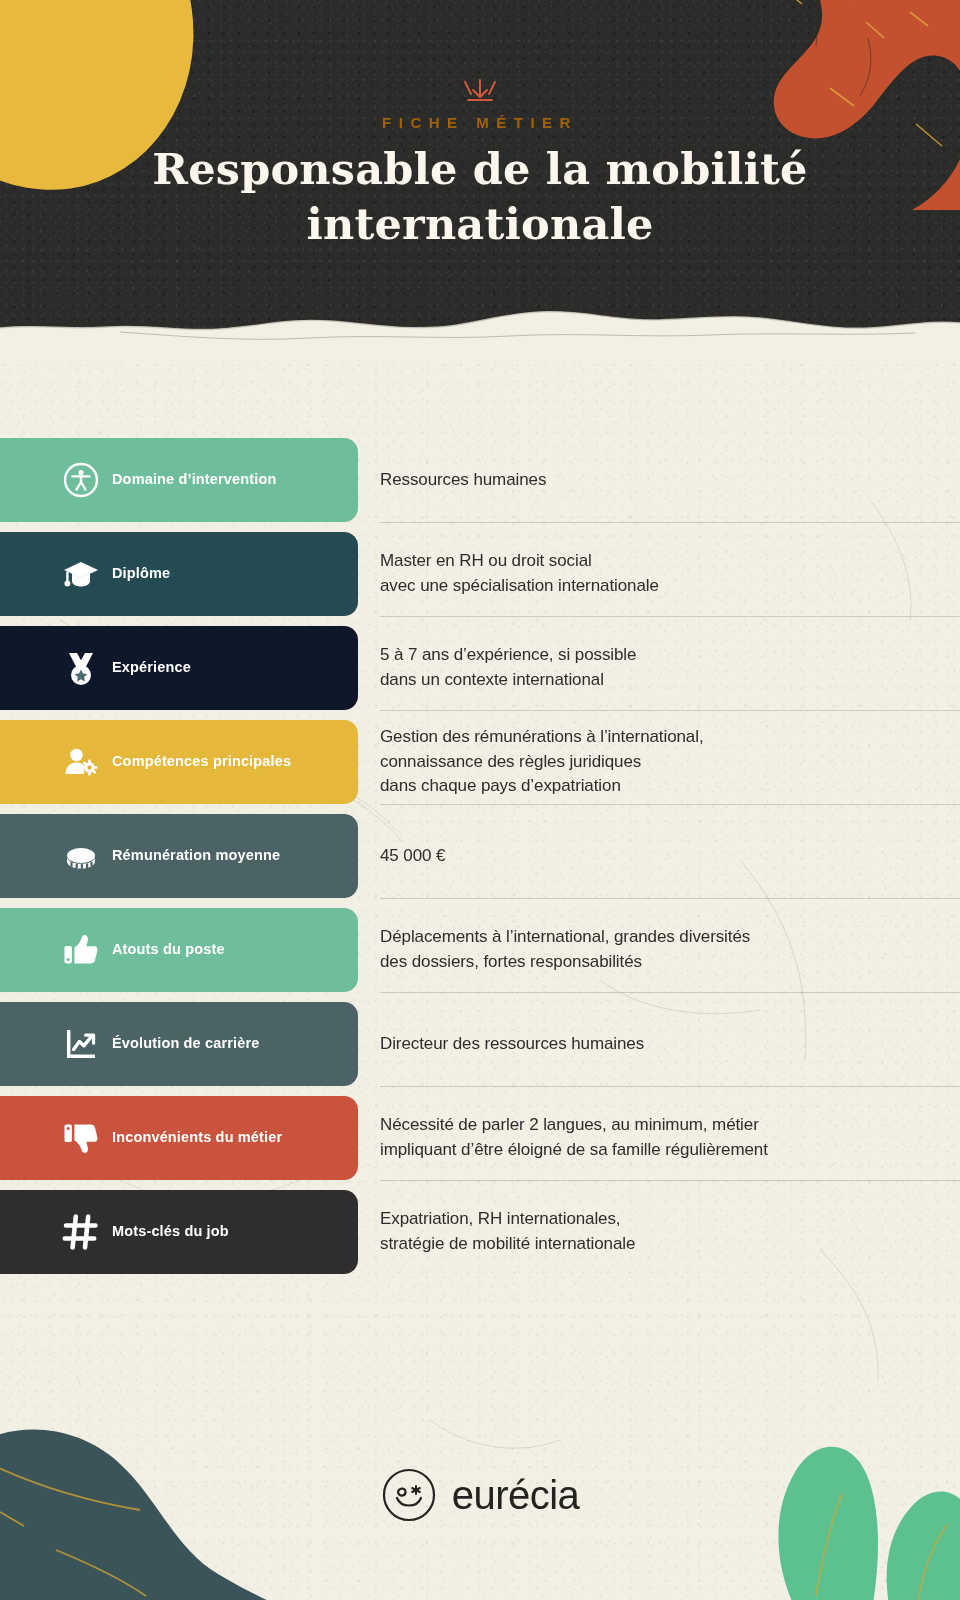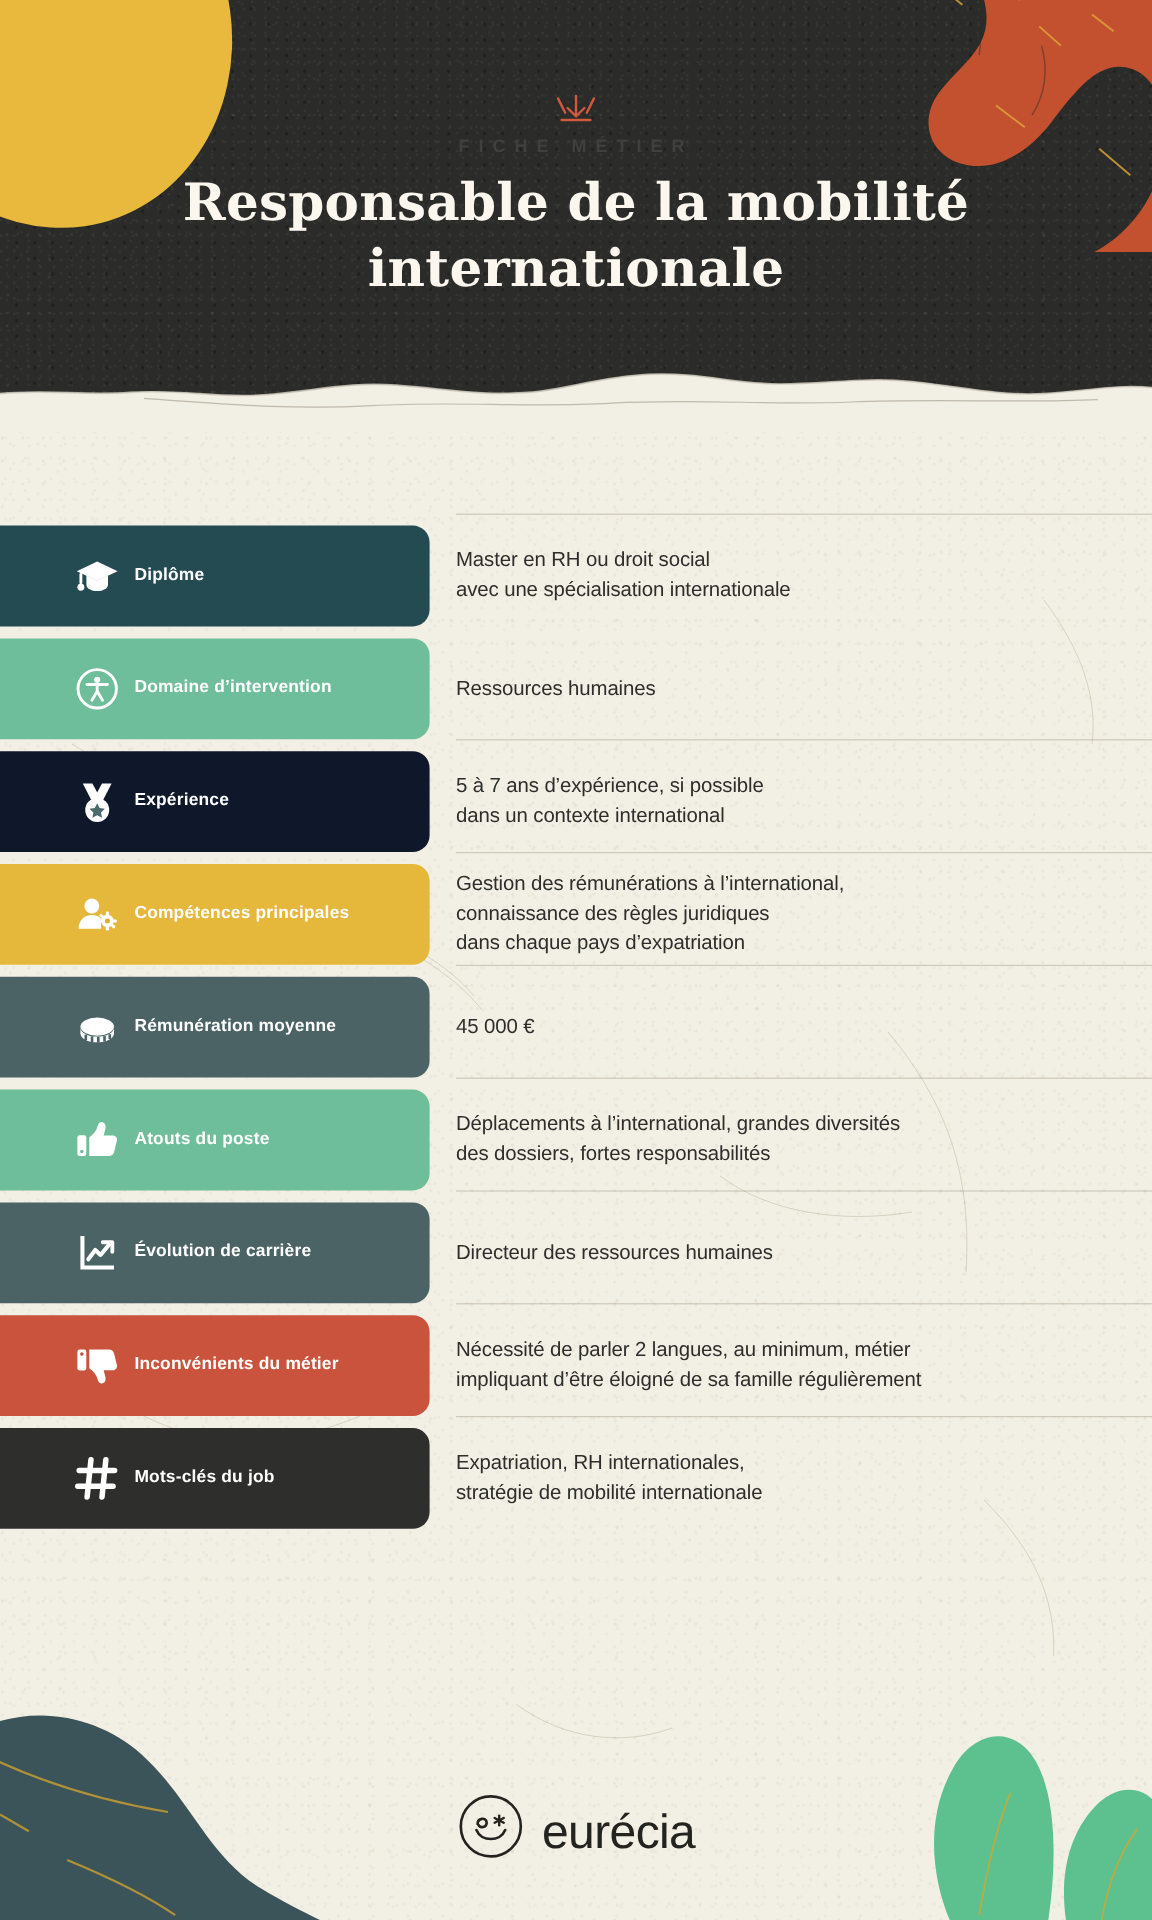--- a/index.html
+++ b/index.html
@@ -51,21 +51,21 @@
     position:absolute;left:-96px;top:-120px;width:290px;height:310px;
     background:#E8B93C;
     border-radius:56% 44% 50% 50% / 52% 48% 52% 48%;
     transform:rotate(-8deg);
   }
   .blob-red{position:absolute;right:-10px;top:-40px;width:300px;height:250px;}
 
   .header-kicker-arrow{position:absolute;left:50%;top:78px;transform:translateX(-50%);}
   .header-kicker{
     position:absolute;left:0;right:0;top:114px;text-align:center;
-    color:#404040;font-size:15px;font-weight:700;letter-spacing:7.5px;
+    color:#a16207;font-size:15px;font-weight:700;letter-spacing:7.5px;
     font-family:"Liberation Sans", sans-serif;
   }
   .header-title{
     position:absolute;left:120px;right:120px;top:142px;text-align:center;
     color:#FBF7EE;font-family:"DejaVu Serif", serif;
     font-size:43px;line-height:1.28;font-weight:700;letter-spacing:.2px;
   }
   .torn{position:absolute;left:0;bottom:-2px;width:960px;height:56px;}
 
   
@@ -91,21 +91,21 @@
     white-space:pre-line;
   }
   .rule{
     position:absolute;left:380px;right:0px;top:-10px;height:1px;
     background:rgba(140,133,112,.36);
   }
 
   
   .footer{
     position:absolute;left:0;top:1440px;width:960px;height:110px;z-index:7;
-    display:flex;align-items:flex-end;justify-content:center;gap:15px;
+    display:flex;align-items:center;justify-content:center;gap:15px;
   }
   .logo-word{
     font-family:"Liberation Sans", sans-serif;
     font-size:40px;color:#23231F;letter-spacing:-.5px;font-weight:400;
     position:relative;
   }
   .blob-bl{position:absolute;left:-40px;bottom:-30px;width:330px;height:230px;z-index:3;}
   .blob-br{position:absolute;right:-20px;bottom:-10px;width:290px;height:190px;z-index:3;}
 </style>
 </head>
@@ -180,49 +180,49 @@
                C470 19 500 8 540 6 C584 4 610 14 650 14
                C690 14 720 8 760 12 C800 16 830 24 870 22
                C905 20 930 14 960 17" fill="none" stroke="#cfcabc" stroke-width="1.4" opacity="0.85"></path>
       <path d="M120 26 C180 30 240 36 310 32 C380 28 440 34 510 30
                C580 26 640 32 710 29 C780 26 850 30 915 27" fill="none" stroke="#a9a494" stroke-width="1" opacity="0.7"></path>
     </svg>
   </div>
 
   <div class="rows" id="rows">
       <div class="row">
+
+    <div class="pill" style="background:#6FBE9B">
+      <span class="pill-icon">
+            <svg width="40" height="40" viewBox="0 0 40 40" fill="#fff">
+              <circle cx="20" cy="20" r="16" fill="none" stroke="#fff" stroke-width="2.4"></circle>
+        <circle cx="20" cy="12.5" r="2.6"></circle>
+        <path d="M11.5 16.4 L28.5 16.4" stroke="#fff" stroke-width="2.4" stroke-linecap="round"></path>
+        <path d="M20 16.4 L20 22 L15.6 29.5 M20 22 L24.4 29.5" stroke="#fff" stroke-width="2.4" fill="none" stroke-linecap="round"></path>
+            </svg>
+          </span>
+      <span class="pill-label">Domaine d’intervention</span>
+    </div>
+    <div class="row-value">Ressources humaines</div>
+  </div>
+      <div class="row">
     <div class="rule"></div>
     <div class="pill" style="background:#254B52">
       <span class="pill-icon">
             <svg width="40" height="40" viewBox="0 0 40 40" fill="#fff">
               <path d="M20 8 L37 16 L20 24 L3 16 Z"></path>
         <path d="M11 19.5 L11 27 C11 30.4 15.2 32.5 20 32.5 C24.8 32.5 29 30.4 29 27 L29 19.5 L20 23.8 Z"></path>
         <rect x="5.2" y="17.6" width="2.4" height="9.5" rx="1.2"></rect>
         <circle cx="6.4" cy="29.4" r="2.9"></circle>
             </svg>
           </span>
       <span class="pill-label">Diplôme</span>
     </div>
     <div class="row-value">Master en RH ou droit social
 avec une spécialisation internationale</div>
-  </div>
-      <div class="row">
-
-    <div class="pill" style="background:#6FBE9B">
-      <span class="pill-icon">
-            <svg width="40" height="40" viewBox="0 0 40 40" fill="#fff">
-              <circle cx="20" cy="20" r="16" fill="none" stroke="#fff" stroke-width="2.4"></circle>
-        <circle cx="20" cy="12.5" r="2.6"></circle>
-        <path d="M11.5 16.4 L28.5 16.4" stroke="#fff" stroke-width="2.4" stroke-linecap="round"></path>
-        <path d="M20 16.4 L20 22 L15.6 29.5 M20 22 L24.4 29.5" stroke="#fff" stroke-width="2.4" fill="none" stroke-linecap="round"></path>
-            </svg>
-          </span>
-      <span class="pill-label">Domaine d’intervention</span>
-    </div>
-    <div class="row-value">Ressources humaines</div>
   </div>
       <div class="row">
     <div class="rule"></div>
     <div class="pill" style="background:#0f172a">
       <span class="pill-icon">
             <svg width="40" height="40" viewBox="0 0 40 40" fill="#fff">
               <path d="M8 5 L16 5 L22.5 17 L15.5 19.5 Z"></path>
         <path d="M32 5 L24 5 L17.5 17 L24.5 19.5 Z"></path>
         <circle cx="20" cy="27" r="10"></circle>
         <path d="M20 21.4 L22 25.4 L26.4 26 L23.2 29.1 L24 33.4 L20 31.3 L16 33.4 L16.8 29.1 L13.6 26 L18 25.4 Z" fill="#4A6A6E"></path>

